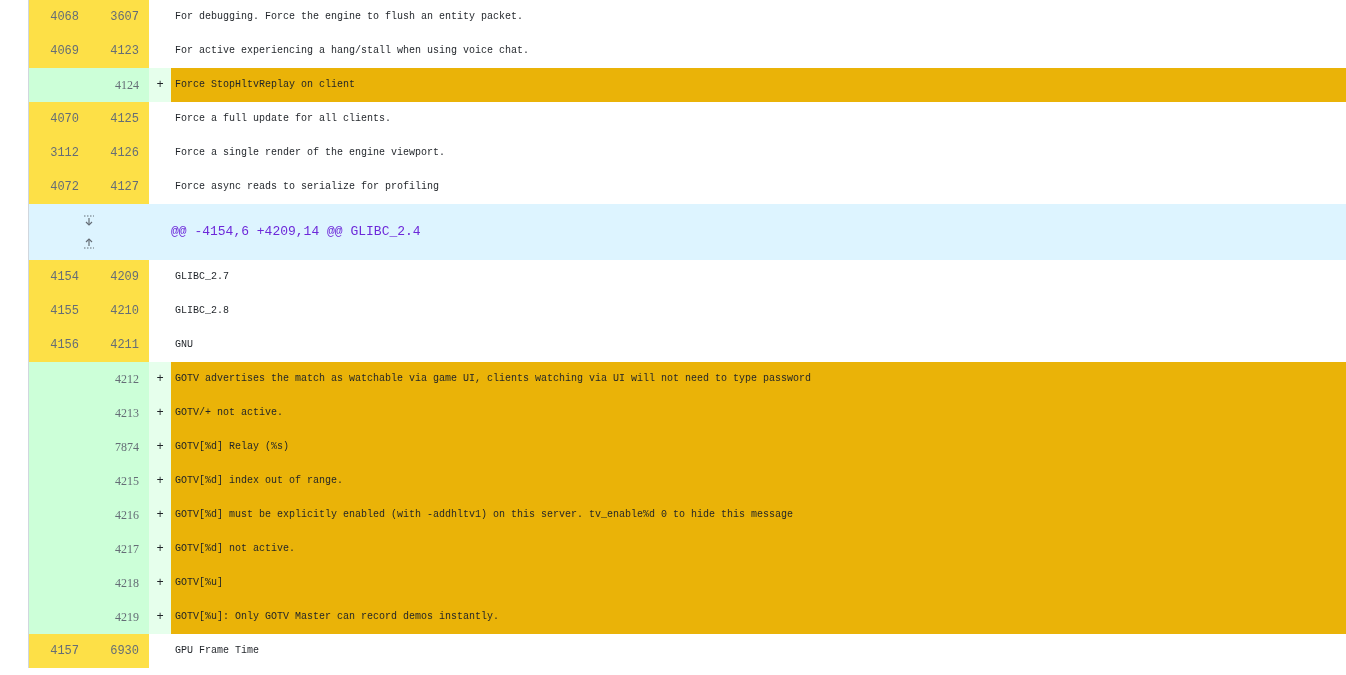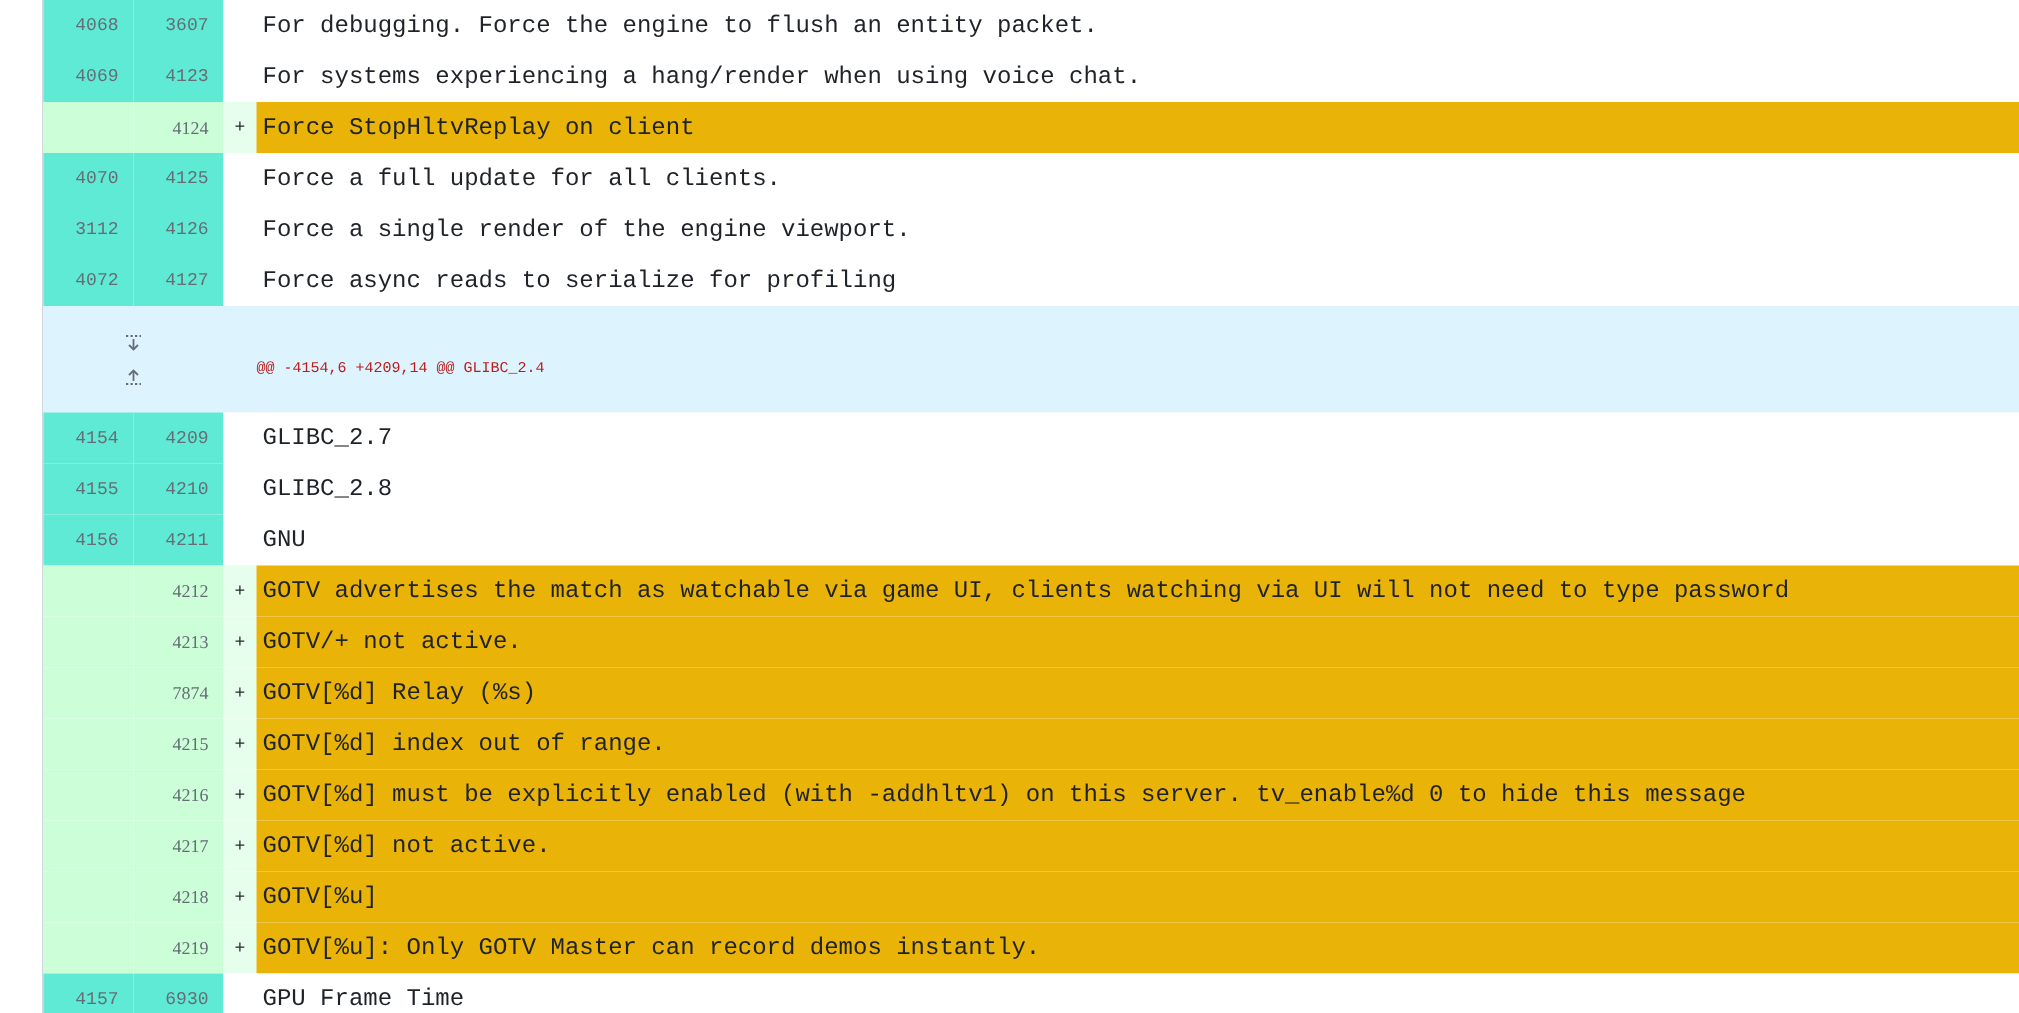--- a/index.html
+++ b/index.html
@@ -37,25 +37,25 @@
     text-align: center;
     padding: 7px 0;
     color: #1f2328;
     font-size: 12px;
     user-select: none;
     line-height: 20px;
   }
   .code-col {
     flex: 1 1 auto;
     padding: 7px 25px 7px 4px;
-    font-size: 16px;
+    font-size: 10px;
     white-space: pre;
     line-height: 20px;
   }
-  .row-context .line-num-col { background: #5eead4; }
+  .row-context .line-num-col { background: #fde047; }
   .row-context .marker-col   { background: #ffffff; }
   .row-context .code-col     { background: #ffffff; }
   .row-addition .line-num-col { background: #ccffd8; font-family: Liberation Serif, serif; }
   .row-addition .marker-col   { background: #e6ffec; color:#1f2328; }
   .row-addition .code-col     { background: #eab308; }
   .row-hunk {
     background: #ddf4ff;
   }
   .row-hunk .expand-col {
     width: 120px;
@@ -67,26 +67,25 @@
     justify-content: center;
     gap:2px;
     padding: 6px 0;
     color:#656d76;
     user-select:none;
     border-right: 1px solid rgba(0,0,0,0);
   }
   .row-hunk .hunk-text {
     flex:1 1 auto;
     background:#ddf4ff;
-    color:#b91c1c;
+    color:#6d28d9;
     padding: 18px 10px 18px 22px;
-    font-size:10px;
+    font-size:13px;
     line-height:20px;
     white-space: pre;
-    margin-top: 15px;
   }
   .expand-btn {
     width:28px;
     height:18px;
     display:flex;
     align-items:center;
     justify-content:center;
     color:#656d76;
     cursor:pointer;
   }
@@ -99,21 +98,21 @@
     <div class="diff-row row-context">
       <div class="line-num-col">4068</div>
       <div class="line-num-col">3607</div>
       <div class="marker-col"></div>
       <div class="code-col">For debugging. Force the engine to flush an entity packet.</div>
     </div>
     <div class="diff-row row-context">
       <div class="line-num-col">4069</div>
       <div class="line-num-col">4123</div>
       <div class="marker-col"></div>
-      <div class="code-col">For systems experiencing a hang/render when using voice chat.</div>
+      <div class="code-col">For active experiencing a hang/stall when using voice chat.</div>
     </div>
     <div class="diff-row row-addition">
       <div class="line-num-col"></div>
       <div class="line-num-col">4124</div>
       <div class="marker-col">+</div>
       <div class="code-col">Force StopHltvReplay on client</div>
     </div>
     <div class="diff-row row-context">
       <div class="line-num-col">4070</div>
       <div class="line-num-col">4125</div>

